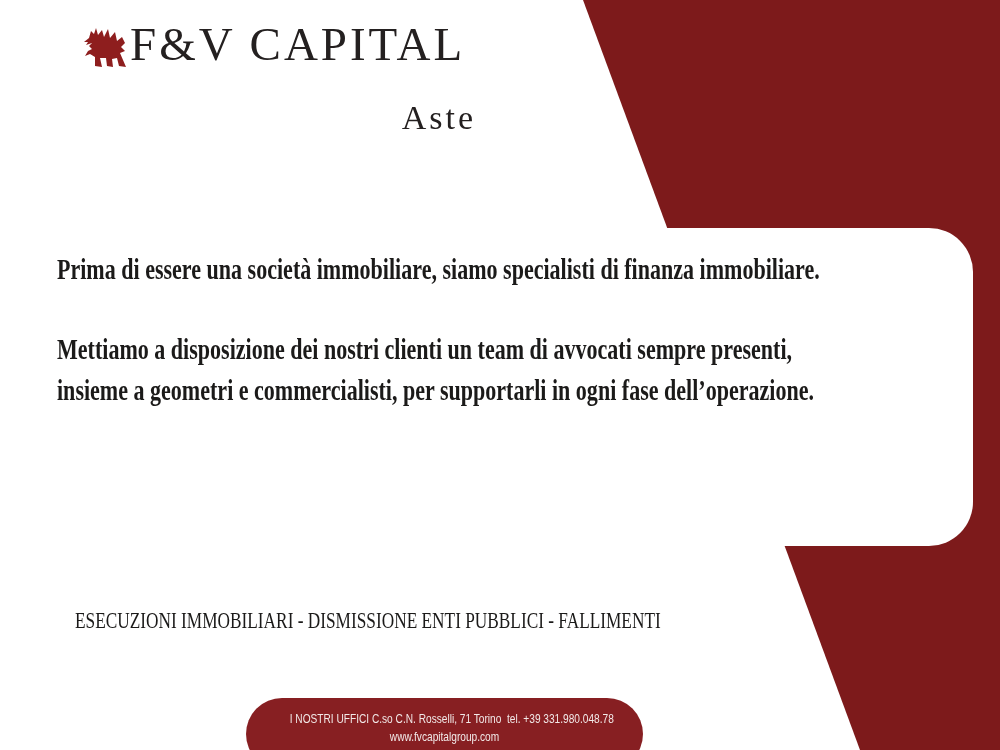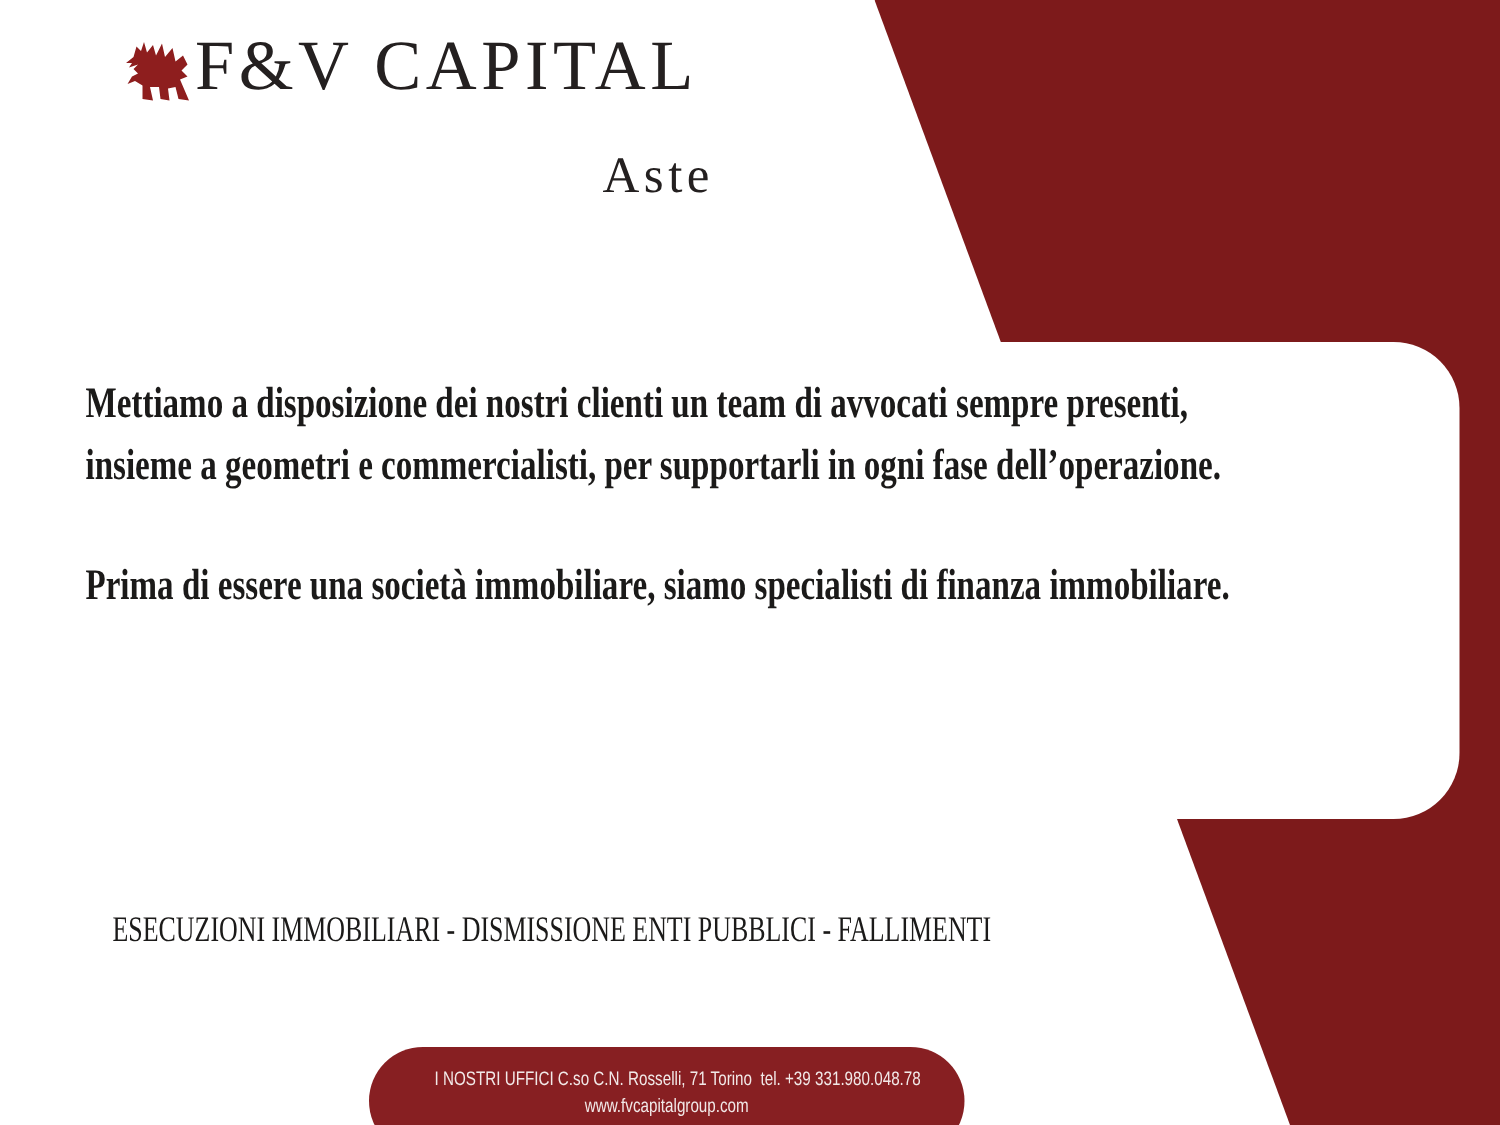--- a/index.html
+++ b/index.html
@@ -76,25 +76,25 @@
       M0 15 L5 11 L7 4 L10 7 L12 1 L14 8 L18 3 L20 10 L24 2 L26 11 L31 5
       L33 14 L38 10 L41 16 L37 20 L41 24 L36 26 L39 33 L42 40 L35 39 L33 31
       L28 32 L29 40 L23 39 L22 31 L16 31 L18 40 L11 39 L11 30 L6 27 L1 29
       L4 24 L8 22 L5 19 L8 16 L2 18 L4 15 Z"></path>
   </svg>
   <div id="brand-name">F&amp;V CAPITAL</div>
   <div id="brand-sub">Aste</div>
 
   <div id="body-copy">
     <div class="para">
+      <div class="bodyline">Prima di essere una società immobiliare, siamo specialisti di finanza immobiliare.</div>
+    </div>
+    <div class="para">
       <div class="bodyline">Mettiamo a disposizione dei nostri clienti un team di avvocati sempre presenti,</div>
       <div class="bodyline">insieme a geometri e commercialisti, per supportarli in ogni fase dell’operazione.</div>
-    </div>
-    <div class="para">
-      <div class="bodyline">Prima di essere una società immobiliare, siamo specialisti di finanza immobiliare.</div>
     </div>
   </div>
 
   <div id="services">ESECUZIONI IMMOBILIARI - DISMISSIONE ENTI PUBBLICI - FALLIMENTI</div>
 
   <div id="footer-bar">
     <div class="footer-line">I NOSTRI UFFICI C.so C.N. Rosselli, 71 Torino &nbsp;tel. +39 331.980.048.78</div>
     <div class="footer-line">www.fvcapitalgroup.com</div>
   </div>
 

